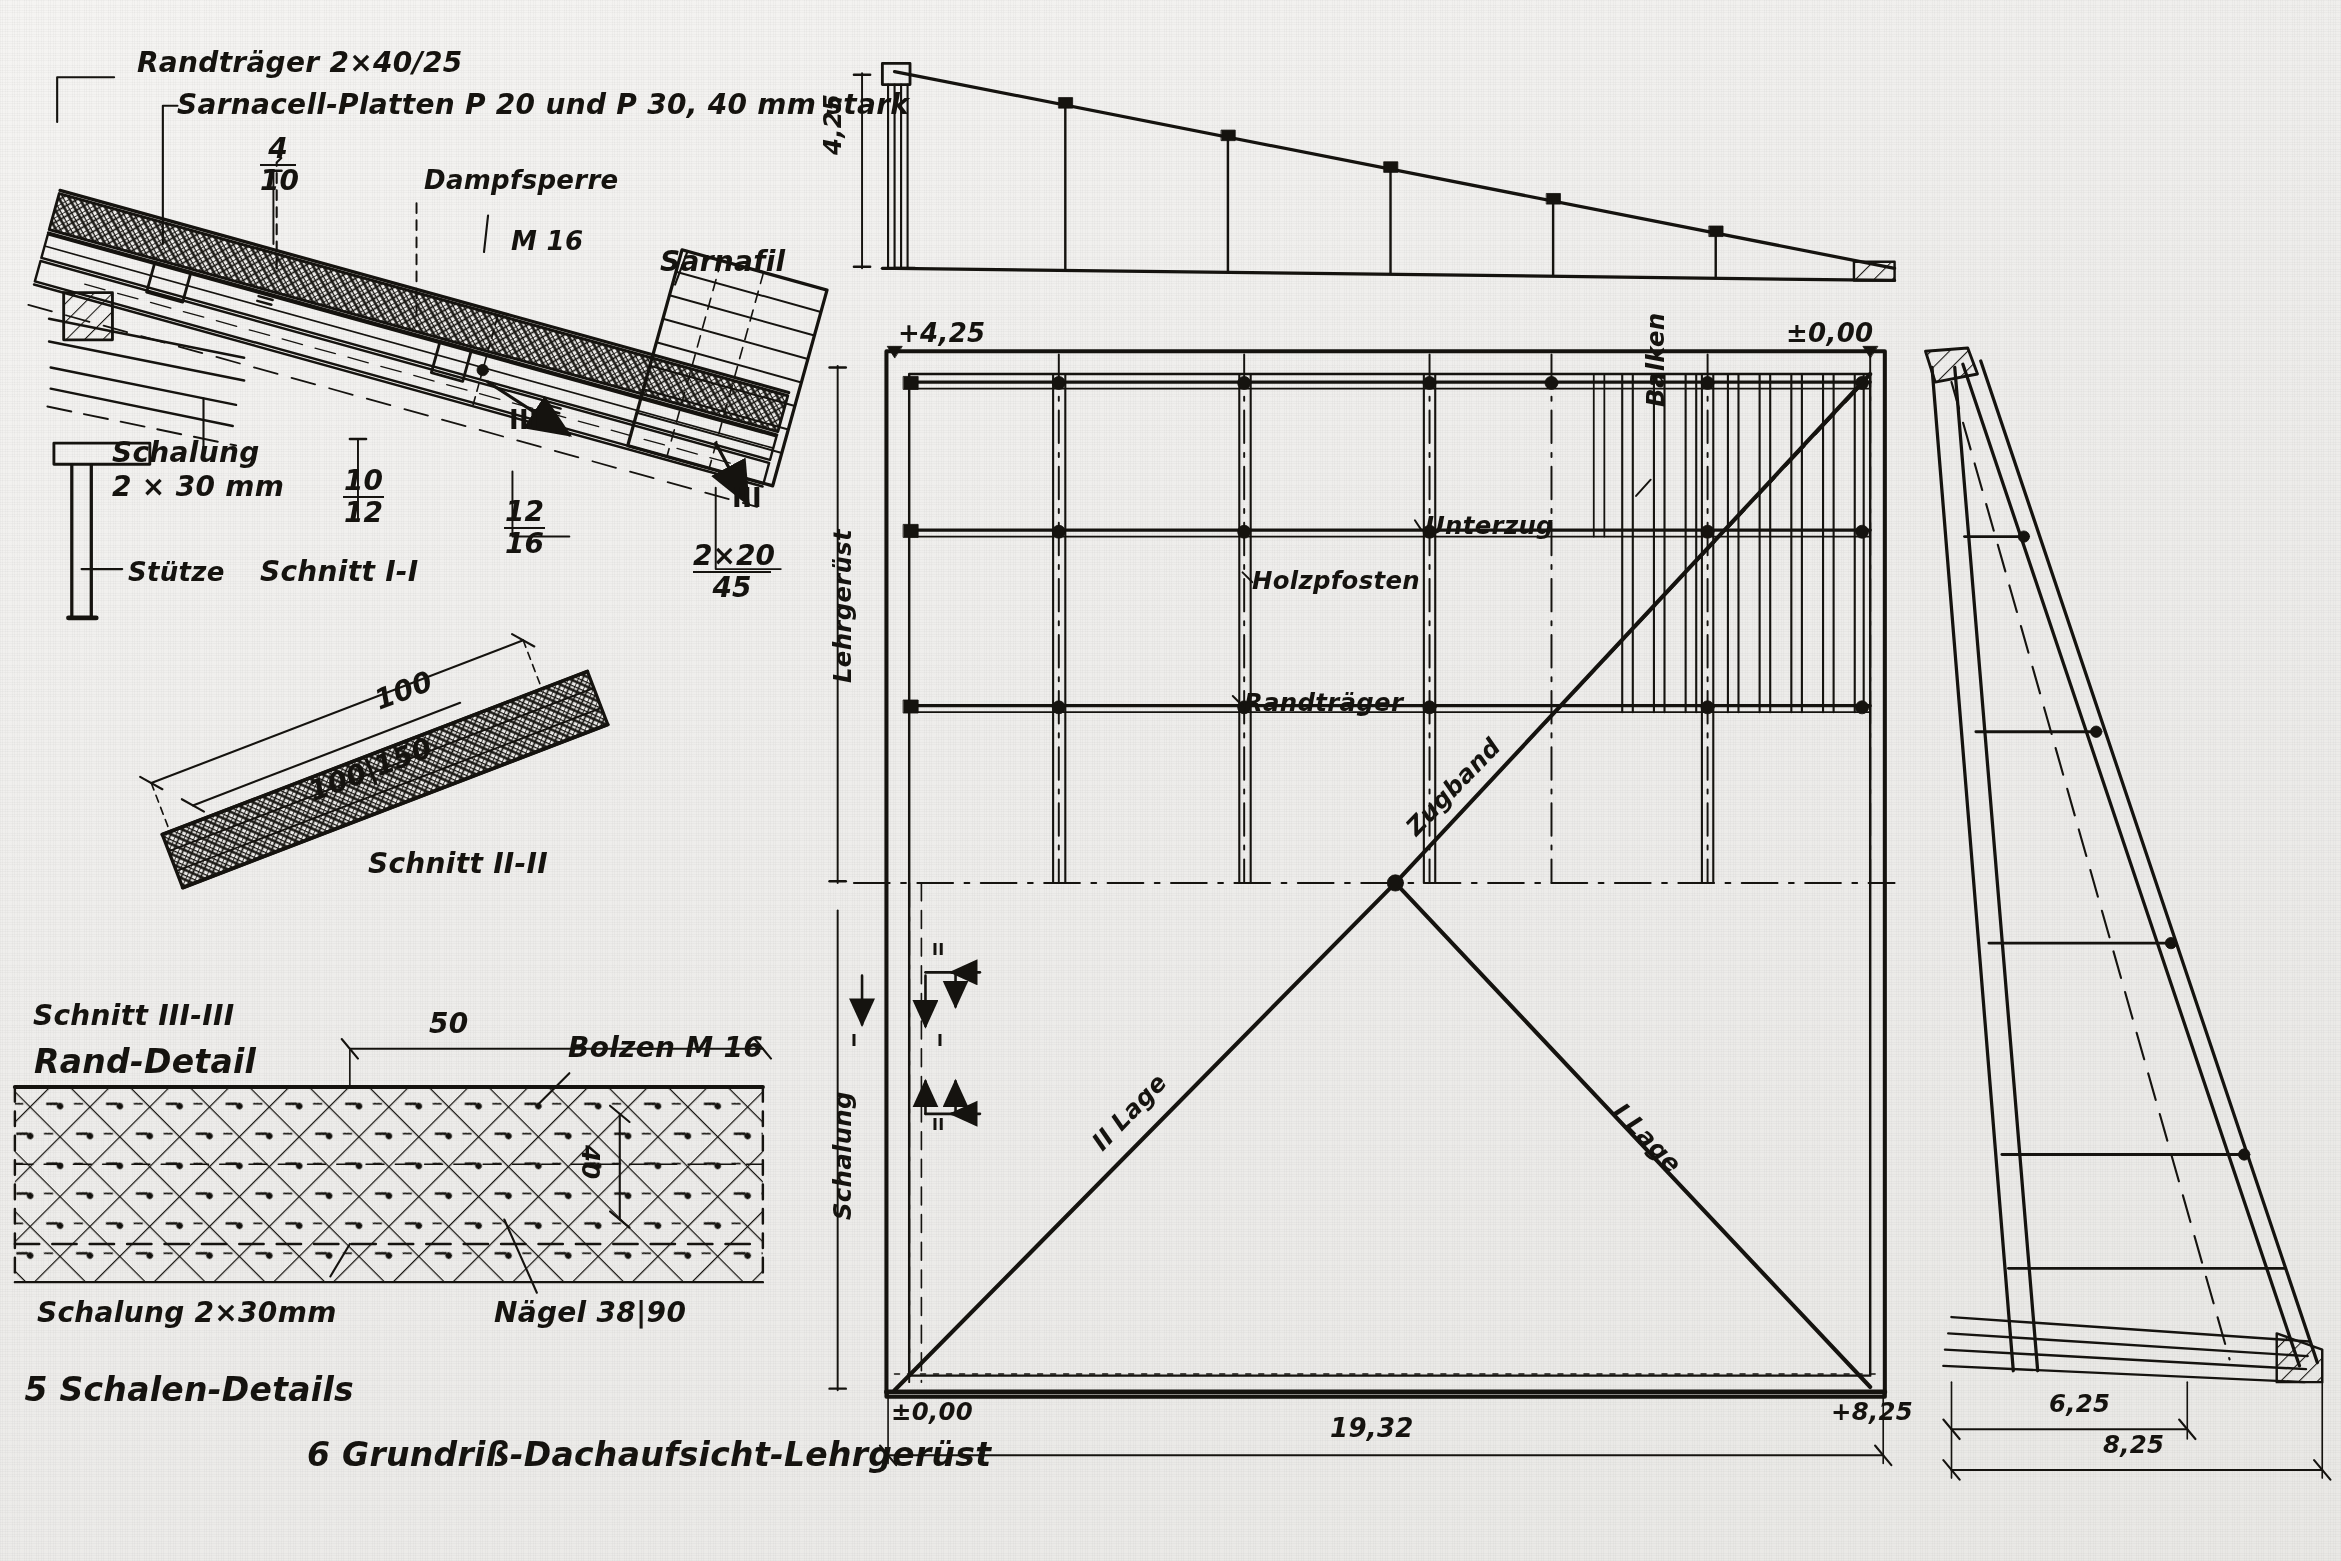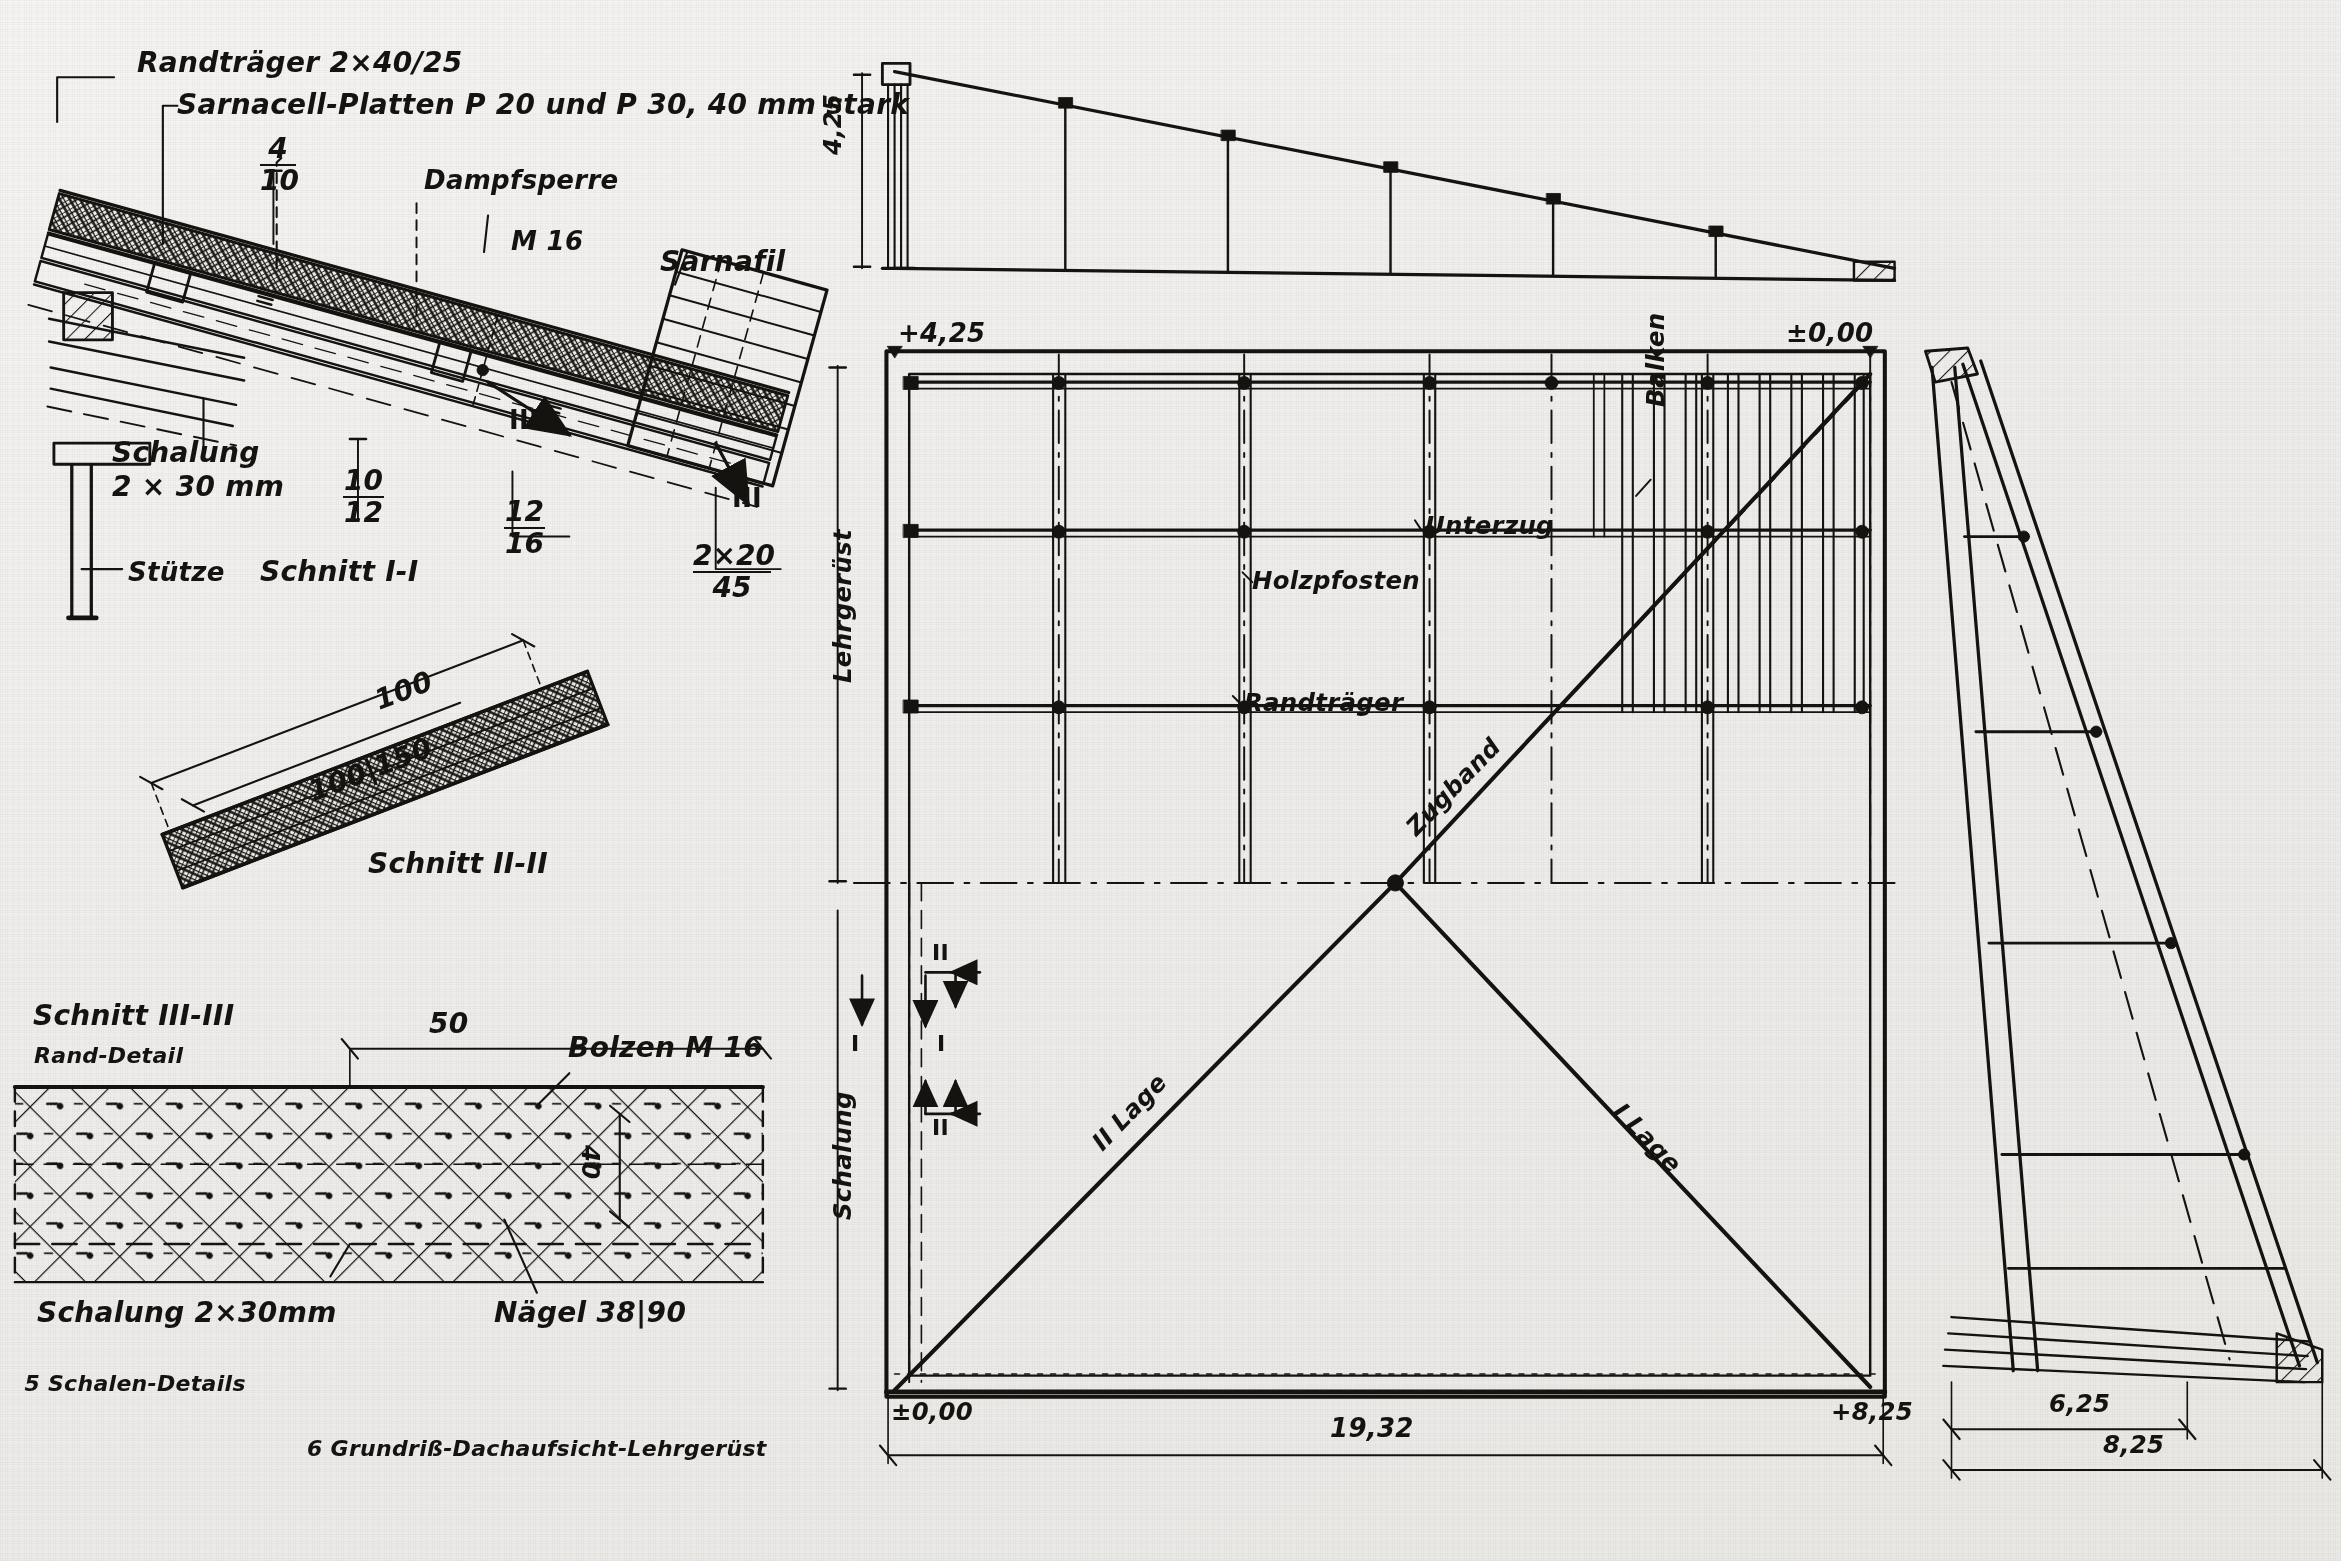--- a/index.html
+++ b/index.html
@@ -23,25 +23,25 @@
     position:absolute;
     font-family:"DejaVu Sans","Liberation Sans",sans-serif;
     font-style:italic;
     font-weight:700;
     color:#15130f;
     white-space:nowrap;
     letter-spacing:0.3px;
     line-height:1;
   }
   .up{font-style:normal;}
-  .s28{font-size:22px;}
+  .s28{font-size:16px;}
   .s30{font-size:24.4px;}
   .s32{font-size:26px;}
   .s34{font-size:28px;}
-  .s40{font-size:22px;}
+  .s40{font-size:33px;}
   .s44{font-size:28px;font-style:italic;}
   .frac{position:absolute;text-align:center;font-style:italic;font-weight:700;color:#15130f;line-height:1.02;}
   .frac .n{display:block;}
   .frac .bar{display:block;border-top:2.4px solid #15130f;margin:0.8px 0 0.8px;}
   .frac .d{display:block;}
 </style>
 </head>
 <body>
 
 <div id="sheet"></div>

